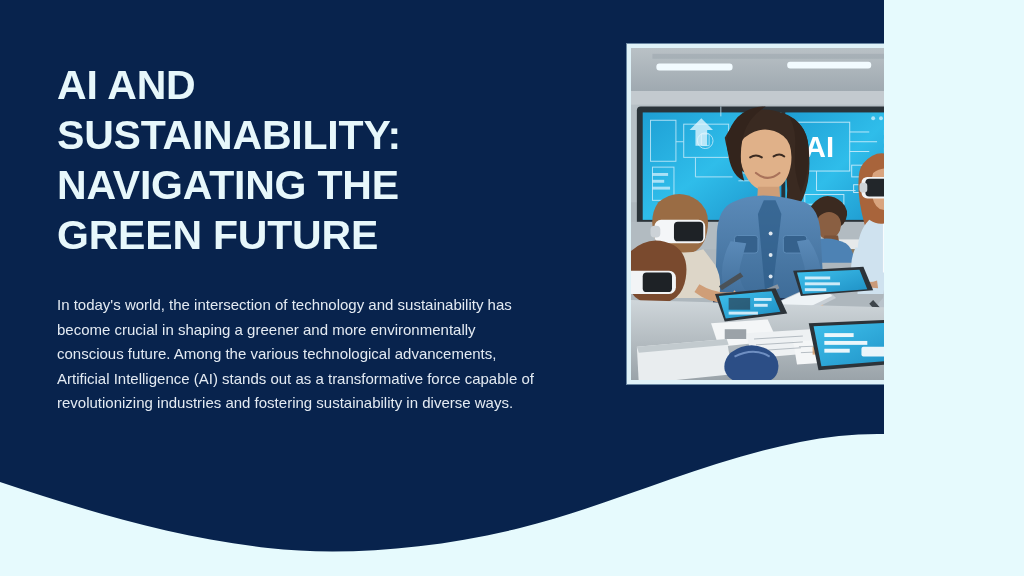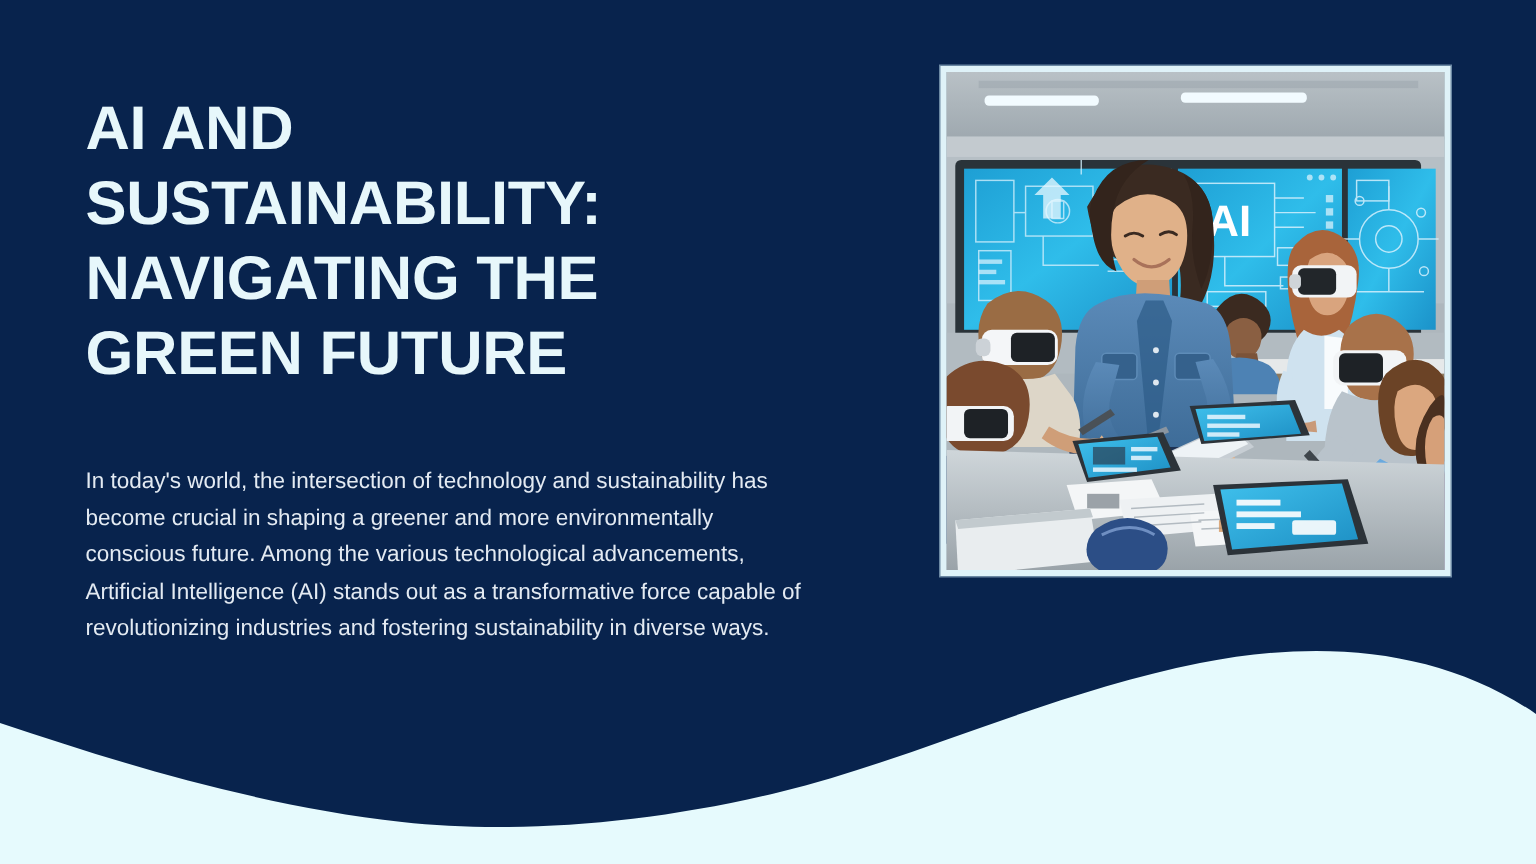--- a/index.html
+++ b/index.html
@@ -7,21 +7,21 @@
   body {
     font-family: "Liberation Sans", sans-serif;
     background:#e6fafd;
     overflow:hidden;
     position:relative;
   }
 
   
   #slide {
     position:absolute; inset:0;
-    width:1024px; height:576px;
+    width:884px; height:576px;
     background:#b91c1c;
     overflow:hidden;
   }
 
   
   #wave-bg {
     position:absolute; left:0; top:0;
     width:1024px; height:576px;
     display:block;
   }
@@ -38,21 +38,21 @@
     color:#e7f7fb;
     font-size:41px;
     font-weight:bold;
     line-height:50px;
     letter-spacing:-0.2px;
     text-transform:uppercase;
     white-space:pre-line;
   }
 
   #body-paragraph {
-    margin-top:49px;
+    margin-top:33px;
     color:#e3eaf2;
     font-size:15px;
     line-height:24.5px;
     width:483px;
     font-weight:400;
   }
 
   
   #photo-frame {
     position:absolute;

